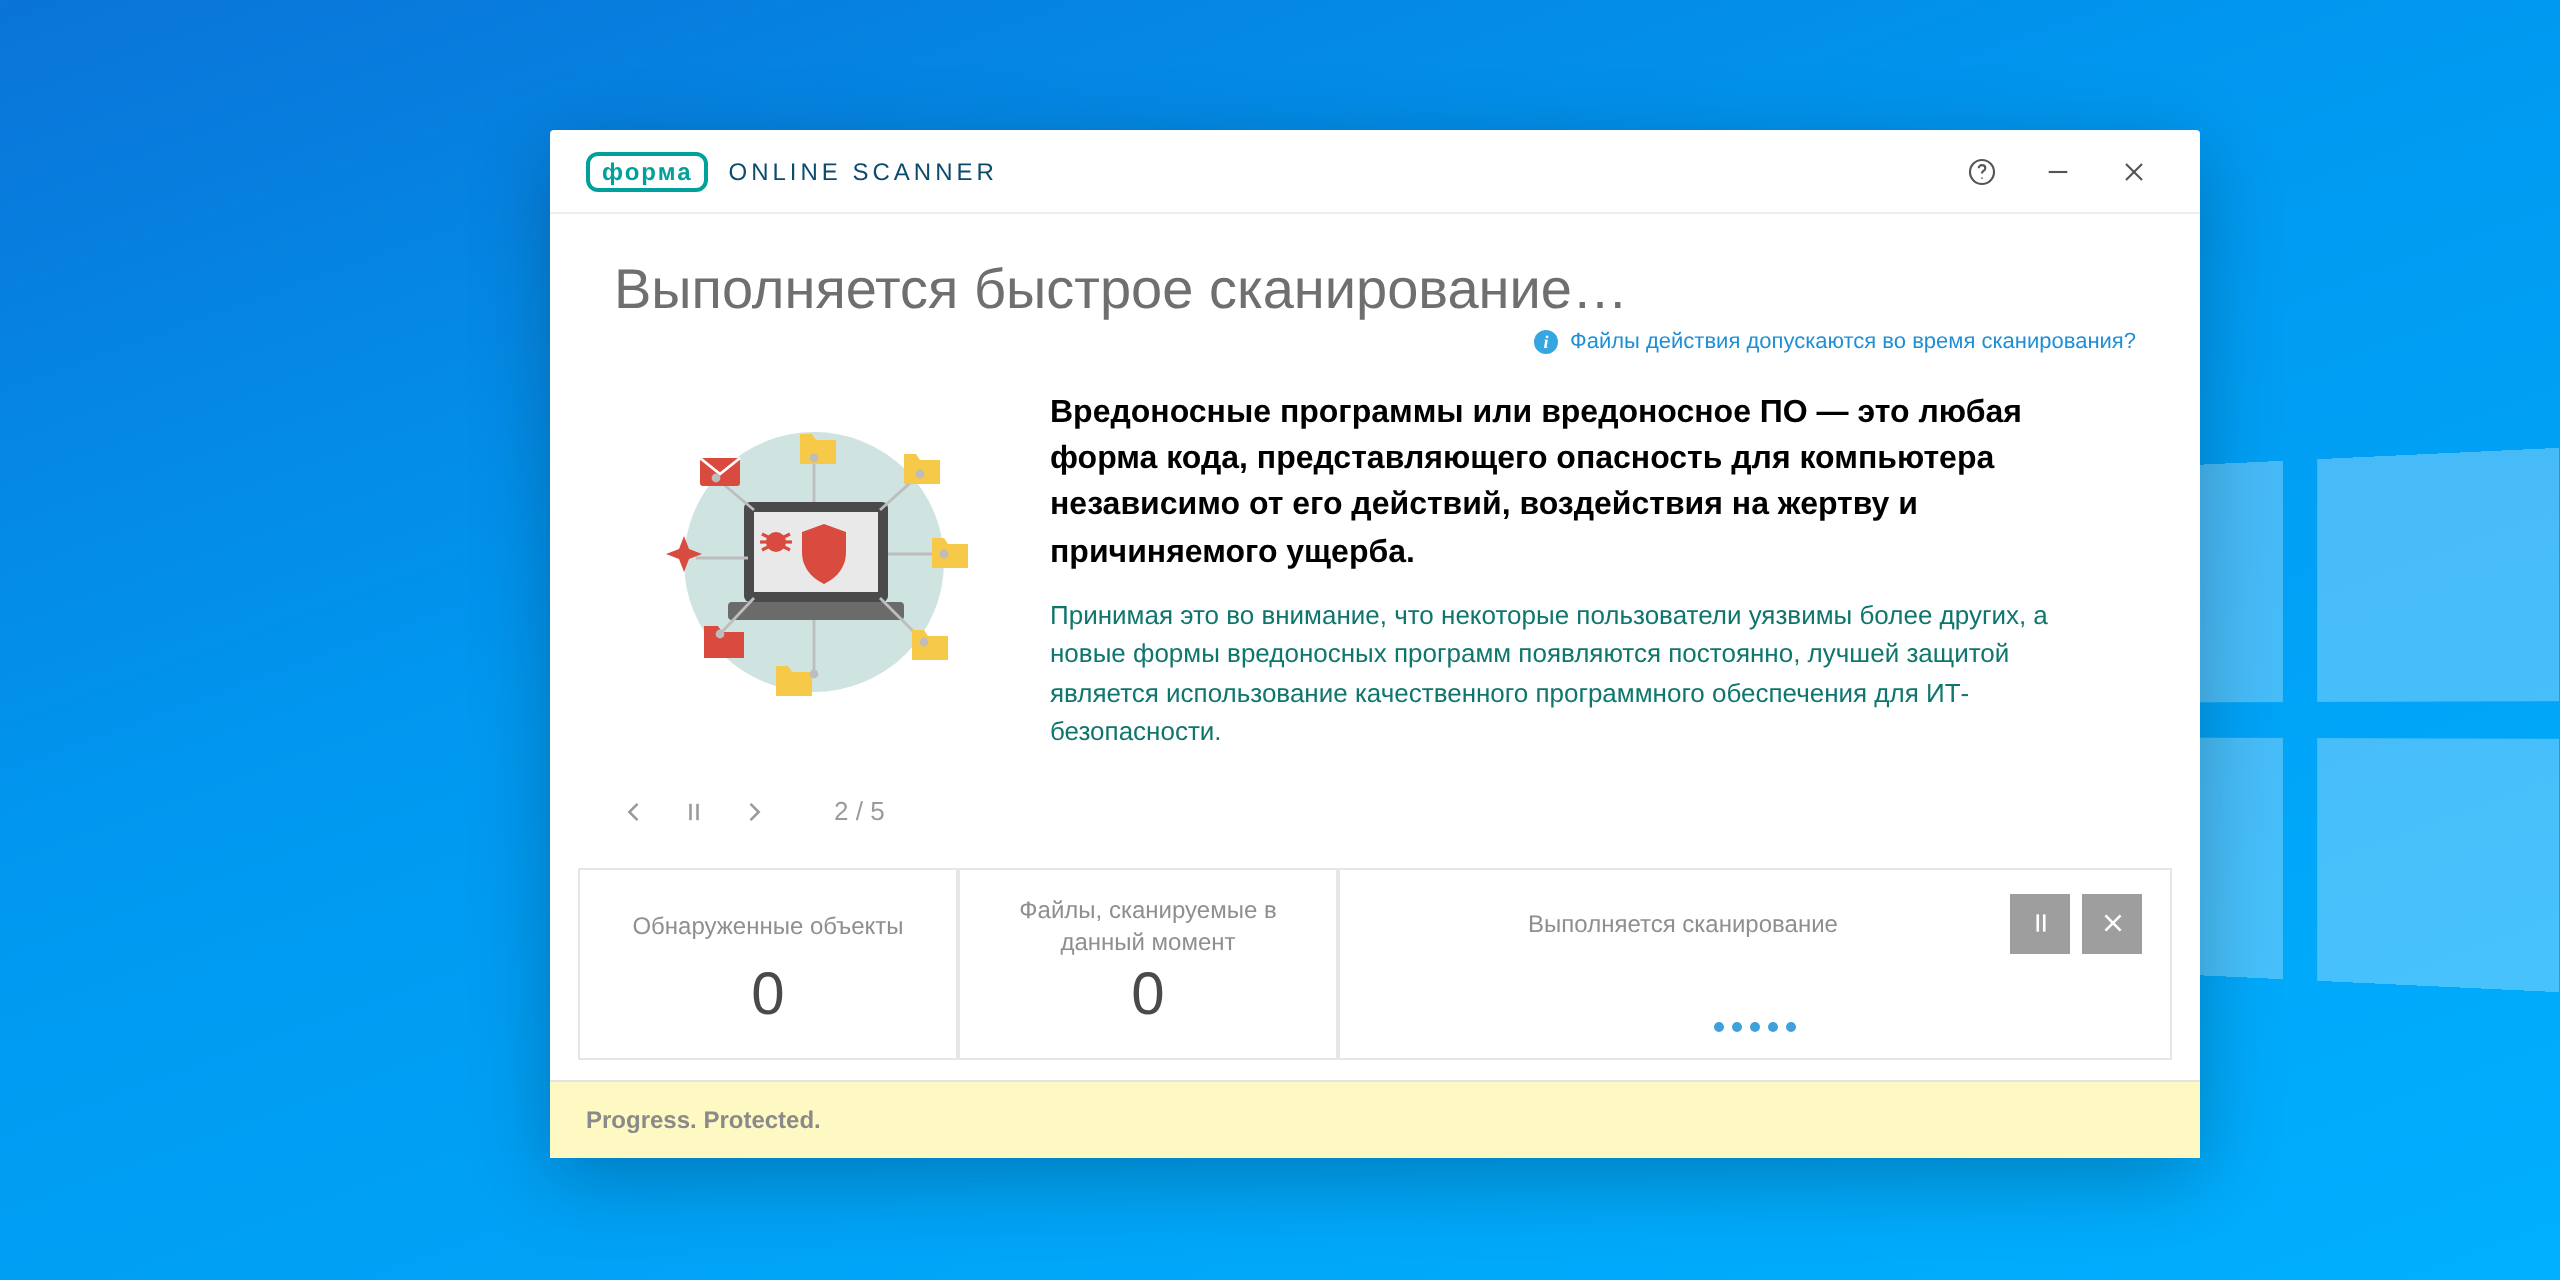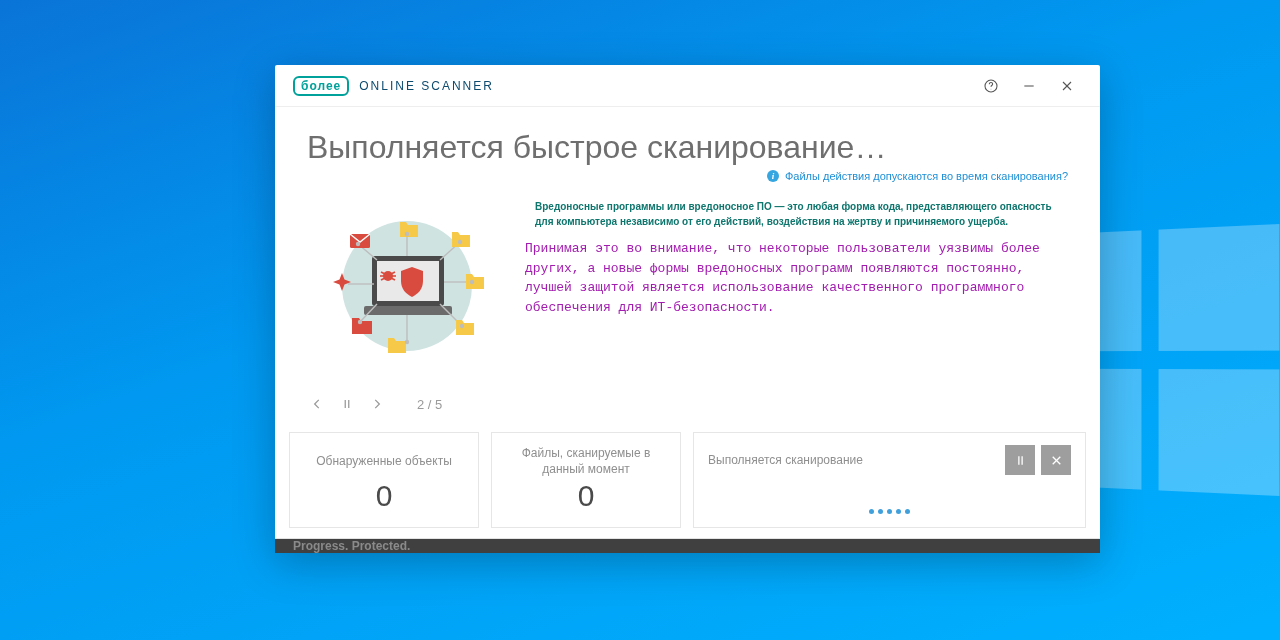--- a/index.html
+++ b/index.html
@@ -69,21 +69,21 @@
     display: flex; align-items: center; justify-content: center;
     color: #555;
     cursor: pointer;
   }
   .titlebar-btn svg { width: 16px; height: 16px; stroke: #555; stroke-width: 1.6; fill: none; }
 
   
   .heading-area { padding: 22px 32px 6px 32px; }
   .heading {
     color: #6f6f6f;
-    font-size: 32px;
+    font-size: 28px;
     font-weight: 300;
   }
   .subrow {
     display: flex; justify-content: flex-end; margin-top: 4px;
   }
   .sub-link {
     display: inline-flex; align-items: center; gap: 6px;
     color: #1e8fd6; font-size: 11px; cursor: pointer;
   }
   .info-dot {
@@ -97,31 +97,29 @@
   .content {
     display: flex;
     padding: 12px 32px 8px 32px;
     gap: 18px;
     min-height: 190px;
   }
   .illus-col { flex: 0 0 200px; display:flex; align-items:flex-start; justify-content:center; padding-top:4px;}
   .text-col { flex: 1; padding-right: 8px; }
   .text-col .headline {
     font-weight: 700;
-    font-size: 10px;
+    font-size: 16px;
     line-height: 1.45;
-    color: #0f766e;
+    color: #000000;
     margin-bottom: 10px;
-    margin-left: 10px;
   }
   .text-col .body {
     font-size: 13px;
     line-height: 1.5;
-    color: #a21caf;
-    font-family: Liberation Mono, monospace;
+    color: #0f766e;
   }
 
   
   .carousel-nav {
     display: flex; align-items: center; gap: 10px;
     padding: 10px 32px 16px 32px;
     color: #9a9a9a;
     font-size: 13px;
   }
   .cn-btn {
@@ -129,77 +127,76 @@
     cursor: pointer; color:#9a9a9a;
   }
   .cn-btn svg { width:14px; height:14px; stroke:#9a9a9a; stroke-width:2.2; fill:none; }
   .cn-pause { stroke:#9a9a9a; }
   .page-ind { margin-left: 20px; }
 
   
   .stats {
     display: grid;
     grid-template-columns: 190px 190px 1fr;
-    gap: 12px;
     padding: 0 14px 10px 14px;
   }
   .card {
     background: #fff;
     border: 1px solid #e6e6e6;
     padding: 12px 12px 14px 12px;
     text-align: center;
     min-height: 92px;
   }
   .card .label { color: #8f8f8f; font-size: 12px; line-height: 1.35; min-height: 32px; display:flex; align-items:center; justify-content:center;}
   .card .value { color: #4a4a4a; font-size: 30px; font-weight: 300; margin-top: 2px; }
 
   .scan-card { text-align: left; position: relative; padding: 12px 14px; }
-  .scan-head { display:flex; align-items:center; }
+  .scan-head { display:flex; align-items:center;text-align:center; }
   .scan-label { color:#8f8f8f; font-size:12px; flex:1; }
   .sq-btn {
     width: 30px; height: 30px; background:#9e9e9e; color:#fff;
     display:inline-flex; align-items:center; justify-content:center;
     cursor:pointer; margin-left:6px;
   }
   .sq-btn svg { width:13px; height:13px; stroke:#fff; stroke-width:2.4; fill:none; }
   .progress-dots {
     margin-top: 34px;
     height: 6px;
     display:flex; justify-content:center; gap:4px;
   }
   .progress-dots span {
     width:5px; height:5px; border-radius:50%; background:#1e8fd6;
     opacity:0.85;
   }
 
   
   .footer {
-    background: #404040;
+    background: #fef9c3;
     border-top: 1px solid #e3e3e3;
-    padding: 0 18px;
+    padding: 12px 18px;
     color: #8a8a8a;
     font-size: 12px;
     font-weight: 600;
   }
 </style>
 </head>
 <body>
 
 <div class="win-logo">
   <div></div>
     <div></div>
     <div></div>
     <div></div>
 </div>
 
 <div class="window">
 
   <div class="titlebar">
     <div class="logo-badge">
-      <span class="eset-pill">более</span>
+      <span class="eset-pill">форма</span>
       <span class="app-title">ONLINE SCANNER</span>
     </div>
     <div class="titlebar-spacer"></div>
     <div class="titlebar-btn">
       <svg viewBox="0 0 24 24">
           <circle cx="12" cy="12" r="9"></circle>
           <path d="M9.5 9.2c0-1.4 1.1-2.4 2.5-2.4s2.5 1 2.5 2.3c0 1-.6 1.5-1.4 2.1-.8.6-1.1 1-1.1 1.9"></path>
           <circle cx="12" cy="16.6" r="0.6" fill="#555" stroke="none"></circle>
         </svg>
     </div>

